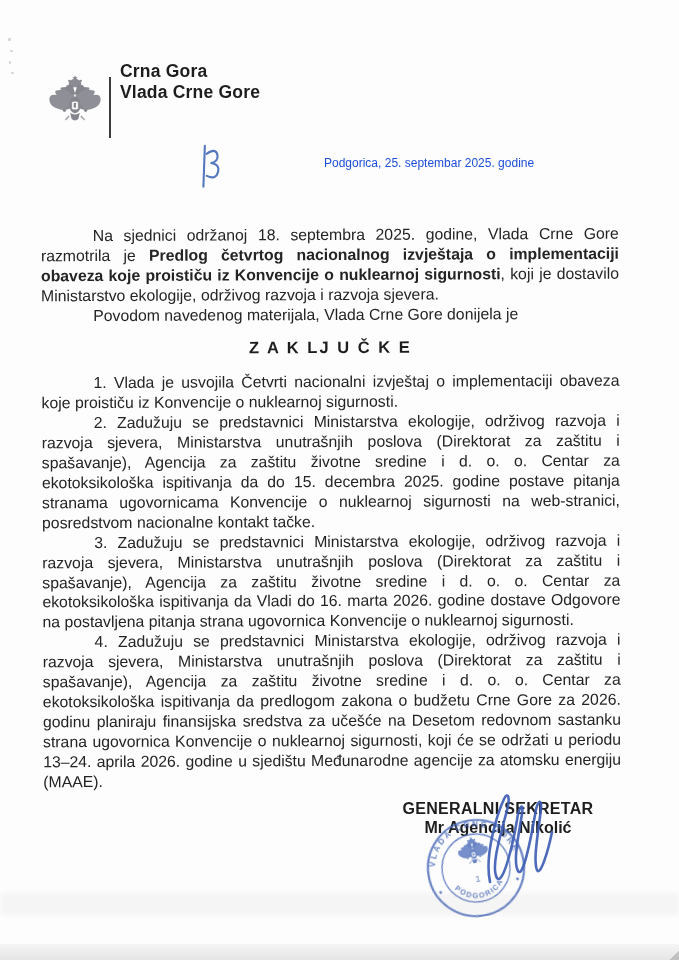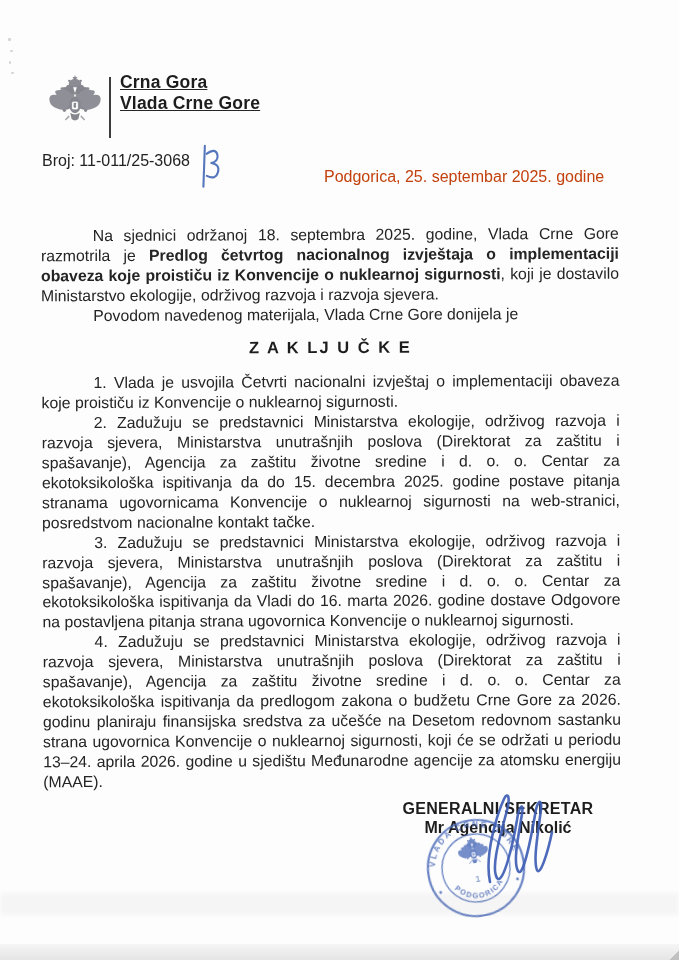--- a/index.html
+++ b/index.html
@@ -4,26 +4,26 @@
 <style>
   html,body { margin:0; padding:0; background:#e9e9e9; }
   .page {
     position:relative; width:679px; height:960px; margin:0 auto;
     background:#fdfdfd; overflow:hidden;
     font-family:"Liberation Sans", sans-serif; color:#262626;
   }
   
   .coa-svg { position:absolute; left:46px; top:74px; width:58px; height:64px; color:#86868e; filter:blur(.3px); }
   .org-divider { position:absolute; left:109px; top:77px; width:2px; height:61px; background:#3c3c3c; }
-  .org-block { position:absolute; left:120px; top:72px;text-decoration:underline; }
+  .org-block { position:absolute; left:120px; top:61px; }
   .org-line { font-weight:bold; font-size:17.5px; line-height:21px; color:#1d1d1d; letter-spacing:.2px; }
   
   .ref-number { position:absolute; left:42px; top:152px; font-size:16px; color:#222; }
   .hand-mark { position:absolute; left:197px; top:143px; width:26px; height:54px; transform:rotate(2deg); }
-  .place-date { position:absolute; left:324px; top:168px; font-size:16px; color:#c2410c; }
+  .place-date { position:absolute; left:324px; top:156px; font-size:12px; color:#1d4ed8; }
   
   .content {
     position:absolute; left:42px; top:225px; width:578px;
     font-size:15.8px; line-height:19.9px; text-align:justify;
     color:#242424; transform:rotate(-.25deg);
   }
   .content p { margin:0; text-indent:52px; }
   .heading {
     text-align:center; font-weight:bold; font-size:16.5px;
     letter-spacing:2px; margin:13px 0 15px 0; color:#1d1d1d;
@@ -81,21 +81,20 @@
 
   <svg class="coa-svg" viewBox="0 0 120 130">
     <use href="#eagle-sym" xlink:href="#eagle-sym"></use>
   </svg>
   <div class="org-divider"></div>
   <div class="org-block">
     <div class="org-line">Crna Gora</div>
     <div class="org-line">Vlada Crne Gore</div>
   </div>
 
-  <div class="ref-number">Broj: 11-011/25-3068</div>
   <svg class="hand-mark" viewBox="0 0 26 54">
     <g fill="none" stroke="#5577bd" stroke-width="2.1" stroke-linecap="round" stroke-linejoin="round">
       <path d="M7,3 L7,44"></path>
       <path d="M9,11 q9,-7 11,1 q1,6 -6,8 q9,1 7,9 q-2,8 -11,4"></path>
     </g>
   </svg>
   <div class="place-date">Podgorica, 25. septembar 2025. godine</div>
 
   <div class="content">
     <p><span>Na sjednici održanoj 18. septembra 2025. godine, Vlada Crne Gore razmotrila je </span><strong>Predlog četvrtog nacionalnog izvještaja o implementaciji obaveza koje proističu iz Konvencije o nuklearnoj sigurnosti</strong><span>, koji je dostavilo Ministarstvo ekologije, održivog razvoja i razvoja sjevera.</span></p>

